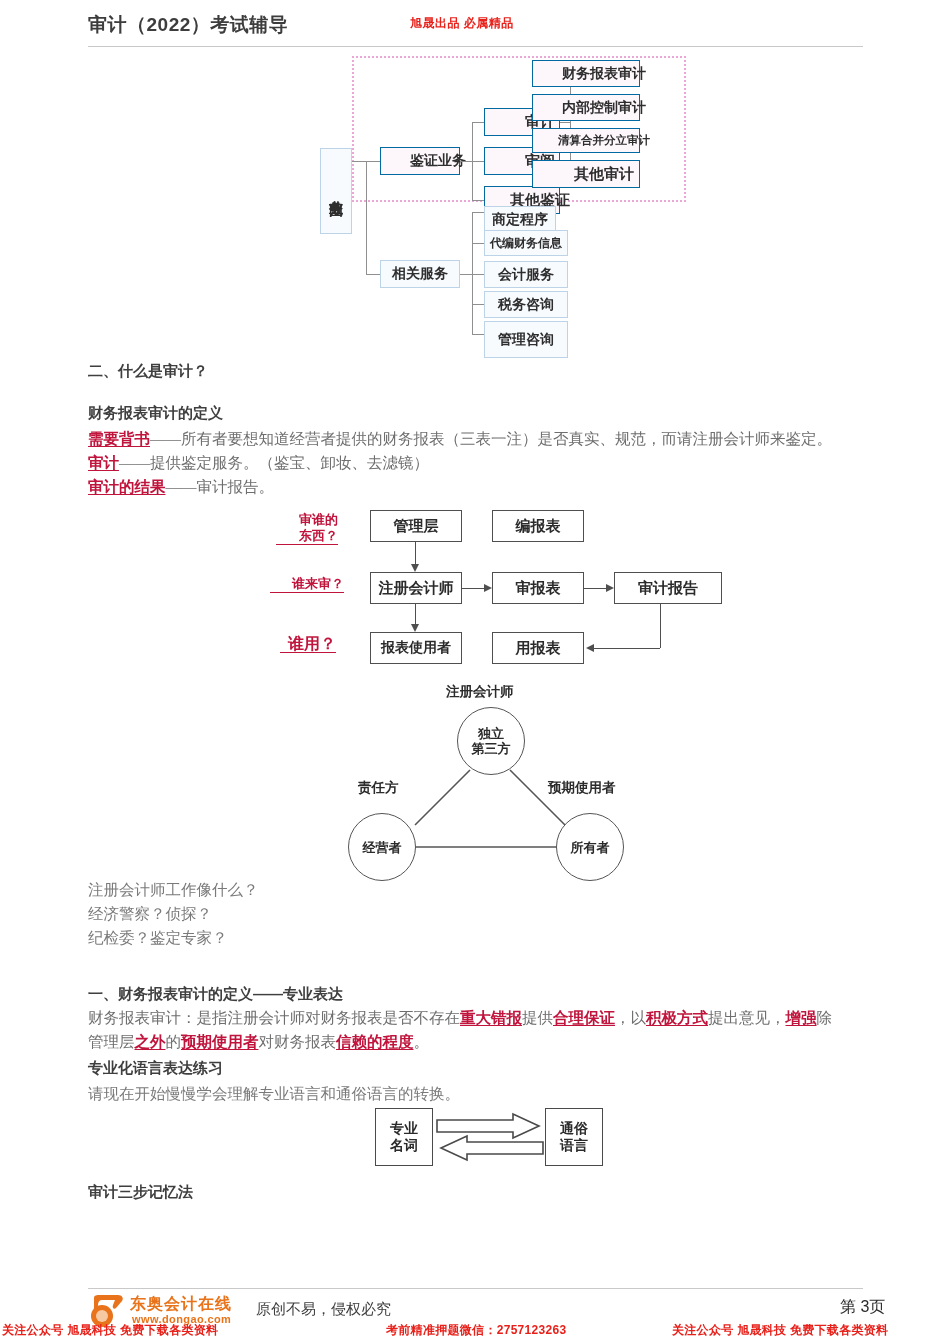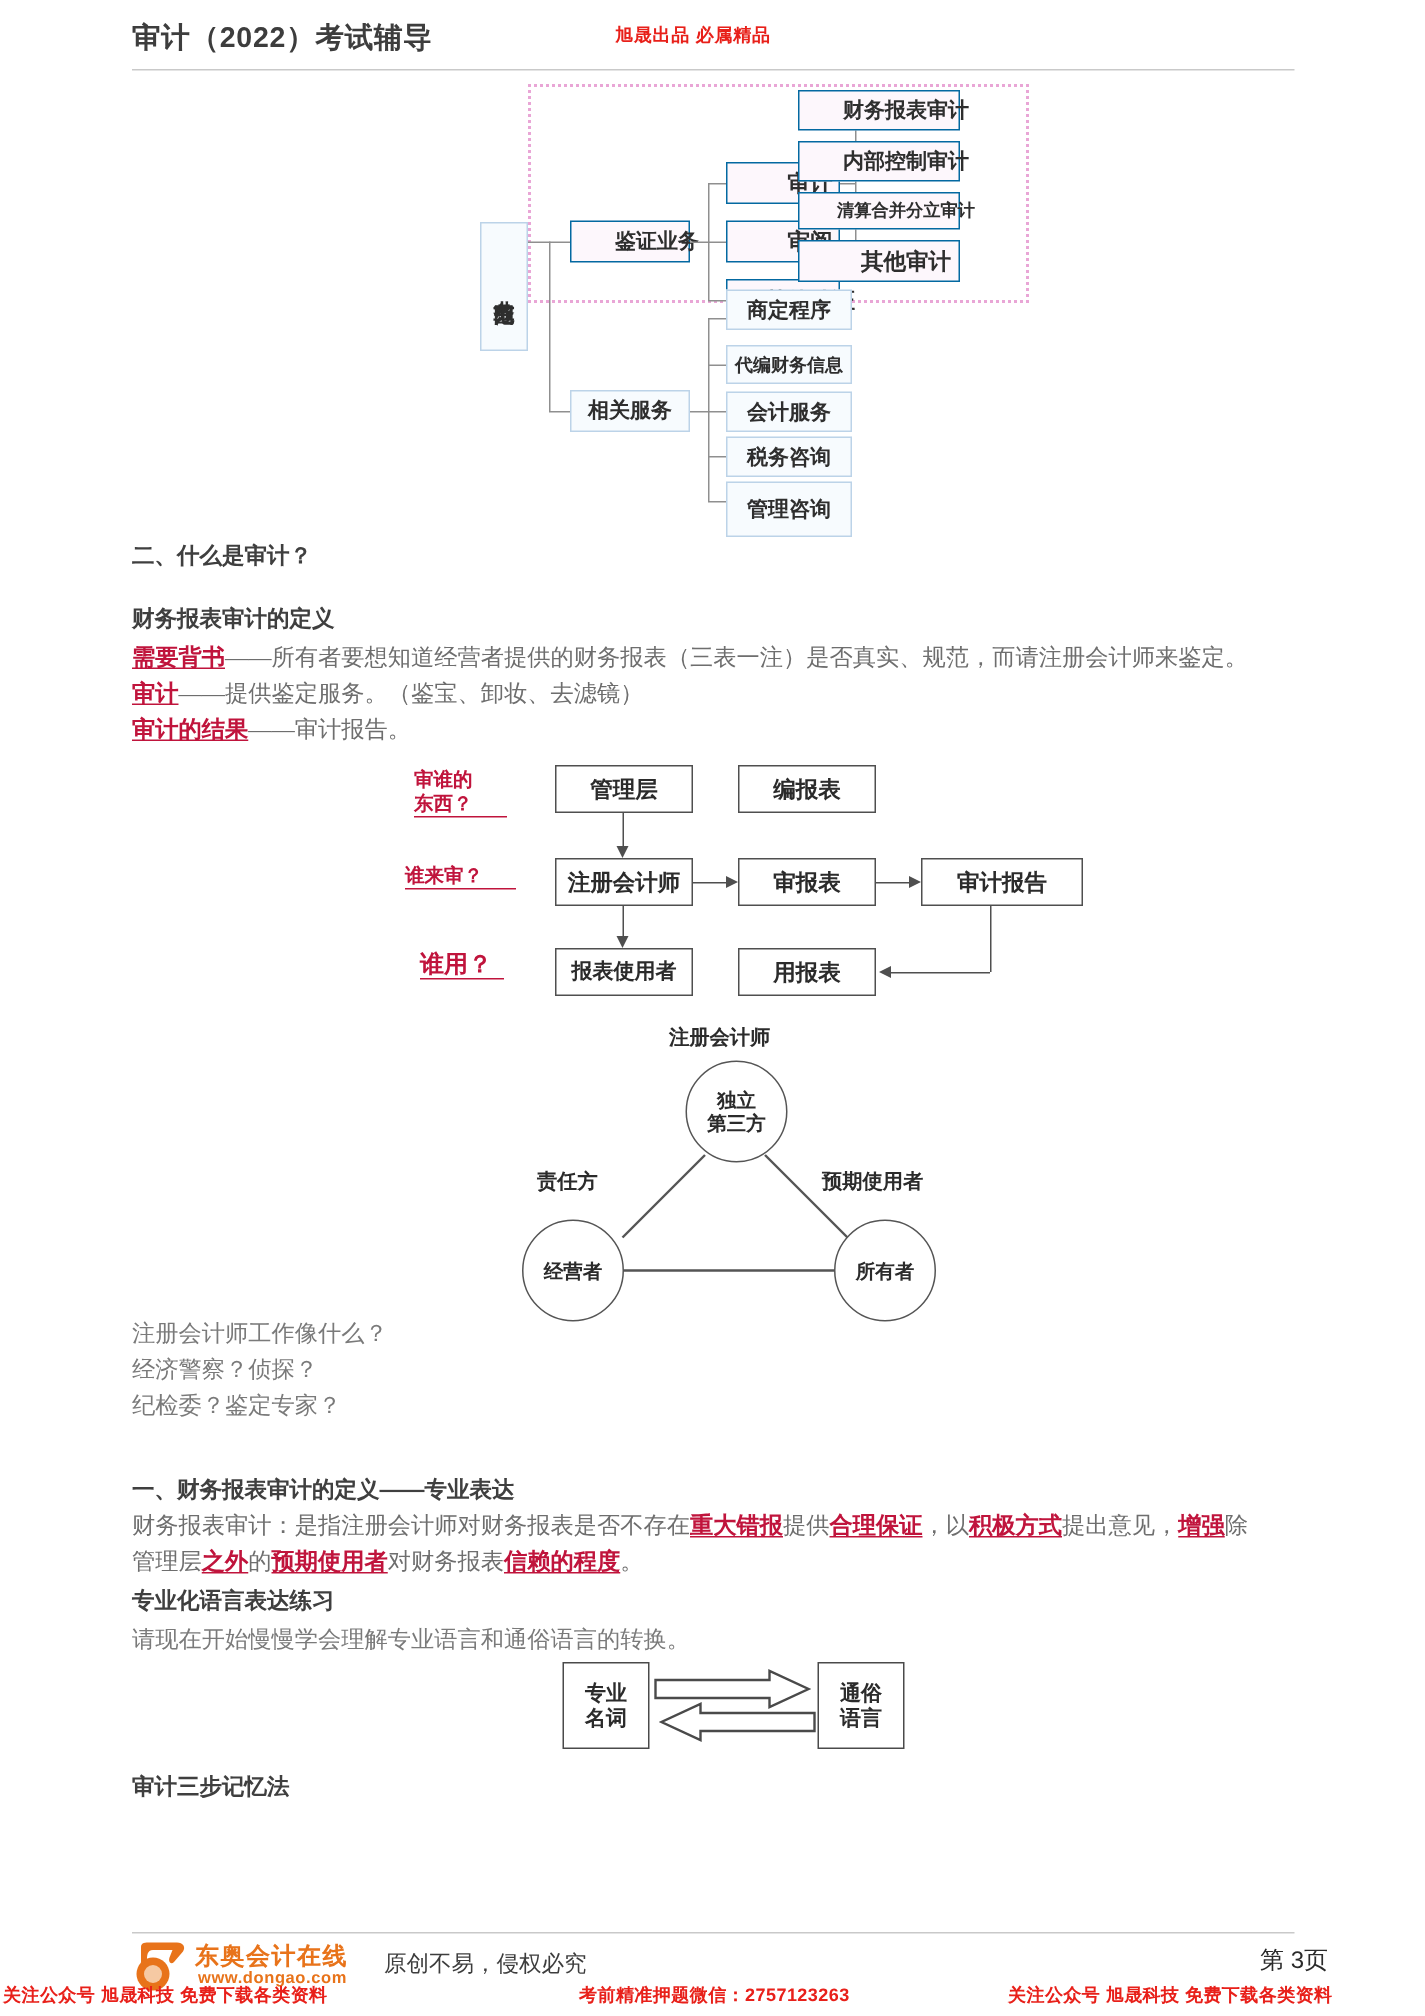--- a/index.html
+++ b/index.html
@@ -57,21 +57,21 @@
   .d2{position:absolute;left:228px;top:508px;width:500px;height:160px;}
   .fbx{
     position:absolute;box-sizing:border-box;border:1.4px solid #4f4f4f;background:#fff;
     display:flex;align-items:center;justify-content:center;
     font-family:"Liberation Sans","DejaVu Sans",sans-serif;
     font-weight:bold;color:#2b2b2b;white-space:nowrap;
   }
   .rl{
     position:absolute;color:#c0143c;font-weight:bold;
     font-family:"Liberation Sans","DejaVu Sans",sans-serif;
-    text-align:left;line-height:16px;white-space:nowrap;
+    text-align:right;line-height:16px;white-space:nowrap;
     border-bottom:1.4px solid #c0143c;
   }
   .fl{position:absolute;background:#4f4f4f;}
   .fl.h{height:1.4px;}
   .fl.v{width:1.4px;}
   .arw{position:absolute;width:0;height:0;}
   .arw.dn{border-left:4.5px solid transparent;border-right:4.5px solid transparent;border-top:8px solid #4f4f4f;}
   .arw.rt{border-top:4.5px solid transparent;border-bottom:4.5px solid transparent;border-left:8px solid #4f4f4f;}
   .arw.lf{border-top:4.5px solid transparent;border-bottom:4.5px solid transparent;border-right:8px solid #4f4f4f;}
 
@@ -190,21 +190,21 @@
     </div>
 
     <div class="ln h" style="left:150px;top:222px;width:12px;"></div>
     <div class="ln v" style="left:162px;top:160px;height:122px;"></div>
     <div class="ln h" style="left:162px;top:160px;width:12px;"></div>
     <div class="ln h" style="left:162px;top:191px;width:12px;"></div>
     <div class="ln h" style="left:162px;top:222px;width:12px;"></div>
     <div class="ln h" style="left:162px;top:252px;width:12px;"></div>
     <div class="ln h" style="left:162px;top:282px;width:12px;"></div>
 
-    <div class="bx blue" style="left:174px;top:141px;width:84px;height:27px;font-size:14px;text-align:right;">
+    <div class="bx blue" style="left:174px;top:154px;width:72px;height:27px;font-size:14px;text-align:right;">
       <span>商定程序</span>
     </div>
     <div class="bx blue" style="left:174px;top:178px;width:84px;height:26px;font-size:12px;">
       <span>代编财务信息</span>
     </div>
     <div class="bx blue" style="left:174px;top:209px;width:84px;height:27px;font-size:14px;">
       <span>会计服务</span>
     </div>
     <div class="bx blue" style="left:174px;top:239px;width:84px;height:27px;font-size:14px;">
       <span>税务咨询</span>

